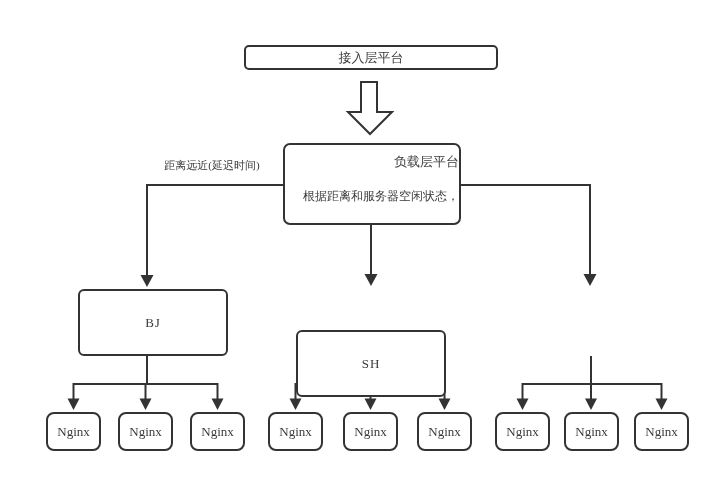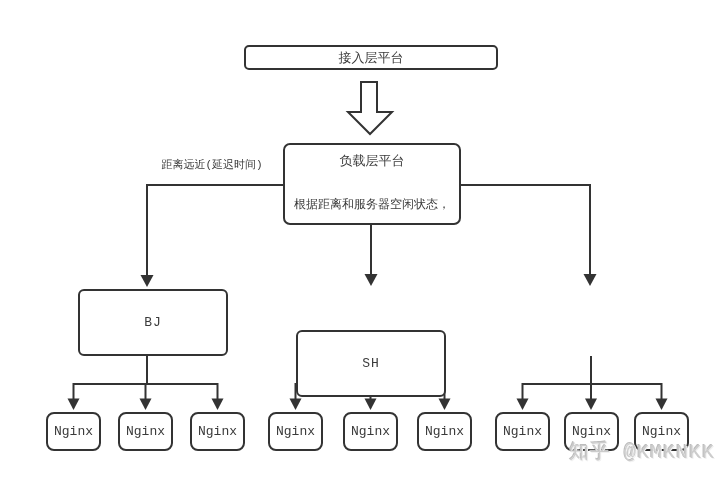--- a/index.html
+++ b/index.html
@@ -5,21 +5,21 @@
   html, body {
     margin: 0;
     padding: 0;
     background: #ffffff;
   }
   .canvas {
     position: relative;
     width: 720px;
     height: 478px;
     background: #ffffff;
-    font-family: Liberation Mono, monospace;
+    font-family: Liberation Serif, serif;
     color: #3a3a3a;
     overflow: hidden;
   }
   .connector-layer {
     position: absolute;
     left: 0;
     top: 0;
     width: 720px;
     height: 478px;
   }
@@ -43,27 +43,28 @@
   }
   .load-node {
     left: 283px;
     top: 143px;
     width: 178px;
     height: 82px;
     border-radius: 7px;
     flex-direction: column;
     justify-content: flex-start;
     padding-top: 9px;
+    align-items: flex-end;
   }
   .load-node .load-title {
     font-size: 13px;
     line-height: 16px;
   }
   .load-node .load-desc {
-    margin-top: 27px;
+    margin-top: 18px;
     font-size: 12px;
     line-height: 16px;
     white-space: nowrap;
   }
   .side-label {
     position: absolute;
     top: 158px;
     font-size: 11px;
     line-height: 14px;
     text-align: center;
@@ -215,15 +216,14 @@
   <div class="box nginx-node ng7">
     <span>Nginx</span>
   </div>
   <div class="box nginx-node ng8">
     <span>Nginx</span>
   </div>
   <div class="box nginx-node ng9">
     <span>Nginx</span>
   </div>
 
-  <div class="watermark">知乎 @KMKNKK</div>
 
 </div>
 
 </body></html>

